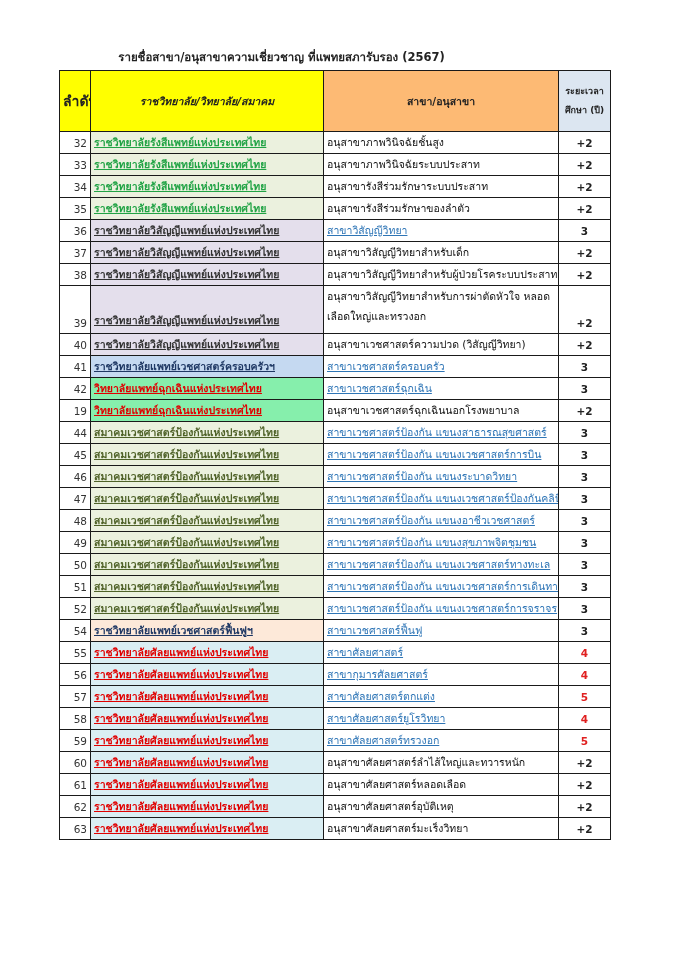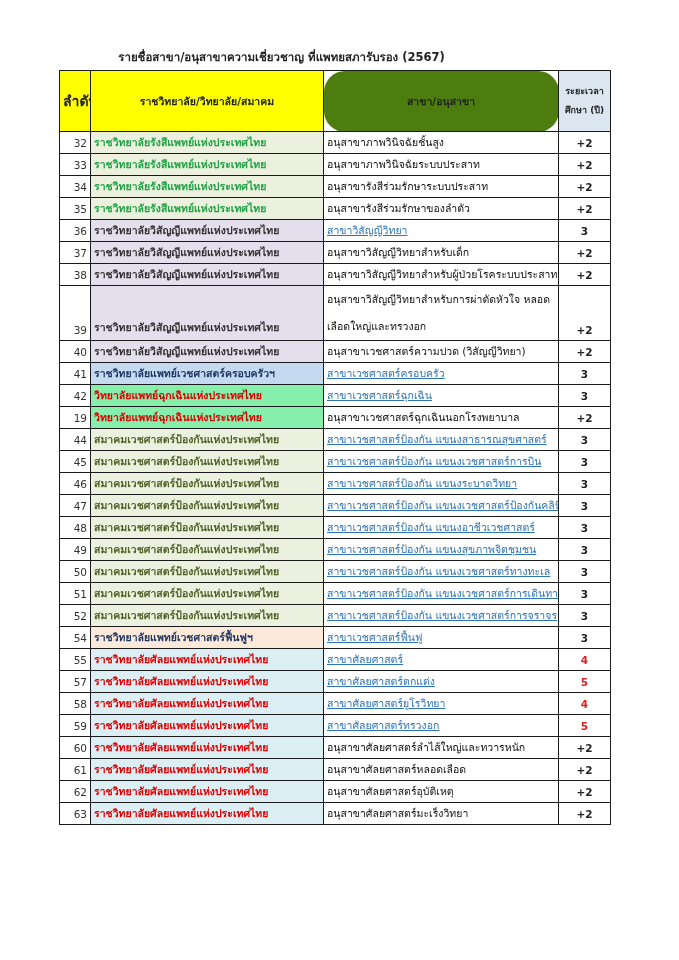--- a/index.html
+++ b/index.html
@@ -2,31 +2,31 @@
 <html><head>
 <meta charset="utf-8">
 <style>
   html, body { margin:0; padding:0; background:#ffffff; }
   body { width:679px; height:960px; position:relative; font-family:"DejaVu Sans", sans-serif; overflow:hidden; }
   .title { position:absolute; top:48px; left:0; width:563px; text-align:center; font-size:11.5px; font-weight:bold; color:#222; }
   table { position:absolute; top:70px; left:59px; border-collapse:collapse; table-layout:fixed; width:551px; }
   td, th { border:1.5px solid #1a1a1a; font-size:10.5px; padding:0 3px; height:22px; box-sizing:border-box; white-space:nowrap; overflow:hidden; }
   th { height:61px; font-weight:bold; color:#222; }
   th.c-no { background:#ffff00; font-size:14px; }
-  th.c-college { background:#ffff00; }
-  th.c-branch { background:#4d7c0f;border-radius:21px; }
+  th.c-college { background:#ffff00;font-style:italic; }
+  th.c-branch { background:#fdba74; }
   th.c-years { background:#dce6f1; font-size:9px; line-height:19px; }
   td.no { text-align:right; color:#333; background:#fff; }
-  td.college { font-weight:bold; }
+  td.college { font-weight:bold;text-decoration:underline; }
   td.branch { color:#111; background:#fff; font-weight:normal; }
   td.branch.main { color:#2e75b6;text-decoration:underline; }
   td.years { text-align:center; font-weight:bold; color:#222; background:#fff; }
   td.years.red { color:#e02020; }
   tr.tall td { height:48px; vertical-align:bottom; padding-bottom:4px; }
-  tr.tall td.branch { white-space:normal; line-height:27px; vertical-align:top; padding-bottom:0;margin-left:16px; }
+  tr.tall td.branch { white-space:normal; line-height:20px; vertical-align:top; padding-bottom:0;margin-left:16px; }
   .g-rangsi { background:#ebf1de; color:#21a345; }
   .g-anes { background:#e4dfec; color:#333; }
   .g-family { background:#c5d9f1; color:#1f3864; }
   .g-emerg { background:#86efac; color:#e00000; }
   .g-prev { background:#ebf1de; color:#4f6228; }
   .g-rehab { background:#fde9d9; color:#1f3864; }
   .g-surg { background:#daeef3; color:#e00000; }
 </style>
 </head>
 <body>
@@ -184,20 +184,26 @@
         <td class="branch main">สาขาเวชศาสตร์ฟื้นฟู</td>
         <td class="years">3</td>
       </tr>
       <tr>
         <td class="no">55</td>
         <td class="college g-surg">ราชวิทยาลัยศัลยแพทย์แห่งประเทศไทย</td>
         <td class="branch main">สาขาศัลยศาสตร์</td>
         <td class="years red">4</td>
       </tr>
       <tr>
+        <td class="no">56</td>
+        <td class="college g-surg">ราชวิทยาลัยศัลยแพทย์แห่งประเทศไทย</td>
+        <td class="branch main">สาขากุมารศัลยศาสตร์</td>
+        <td class="years red">4</td>
+      </tr>
+      <tr>
         <td class="no">57</td>
         <td class="college g-surg">ราชวิทยาลัยศัลยแพทย์แห่งประเทศไทย</td>
         <td class="branch main">สาขาศัลยศาสตร์ตกแต่ง</td>
         <td class="years red">5</td>
       </tr>
       <tr>
         <td class="no">58</td>
         <td class="college g-surg">ราชวิทยาลัยศัลยแพทย์แห่งประเทศไทย</td>
         <td class="branch main">สาขาศัลยศาสตร์ยูโรวิทยา</td>
         <td class="years red">4</td>

